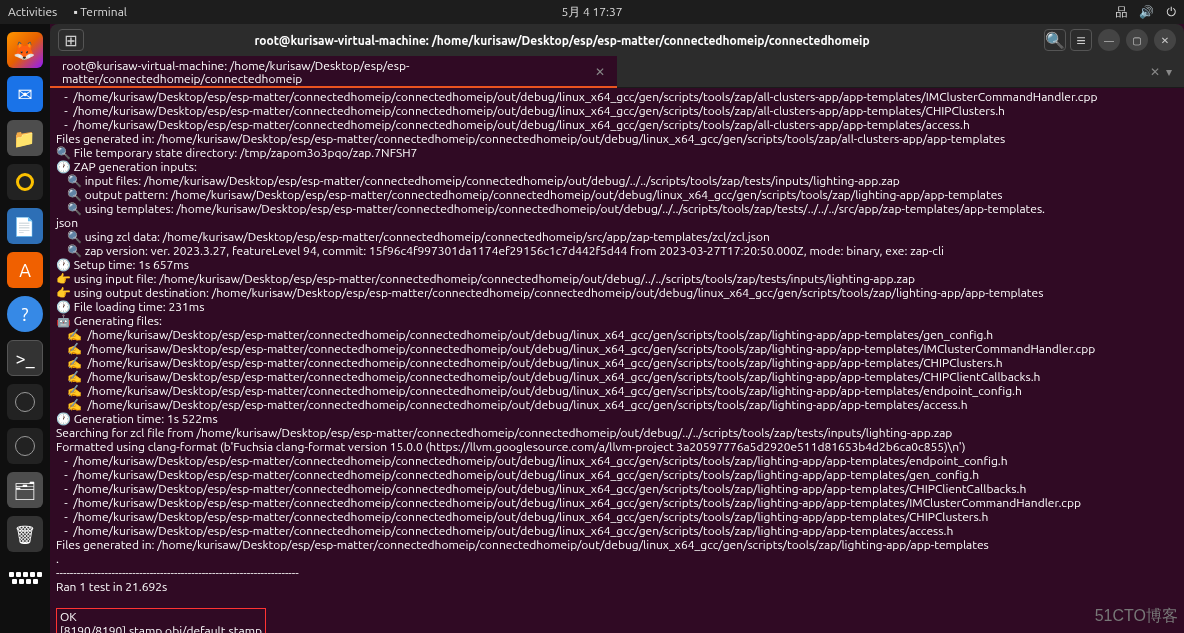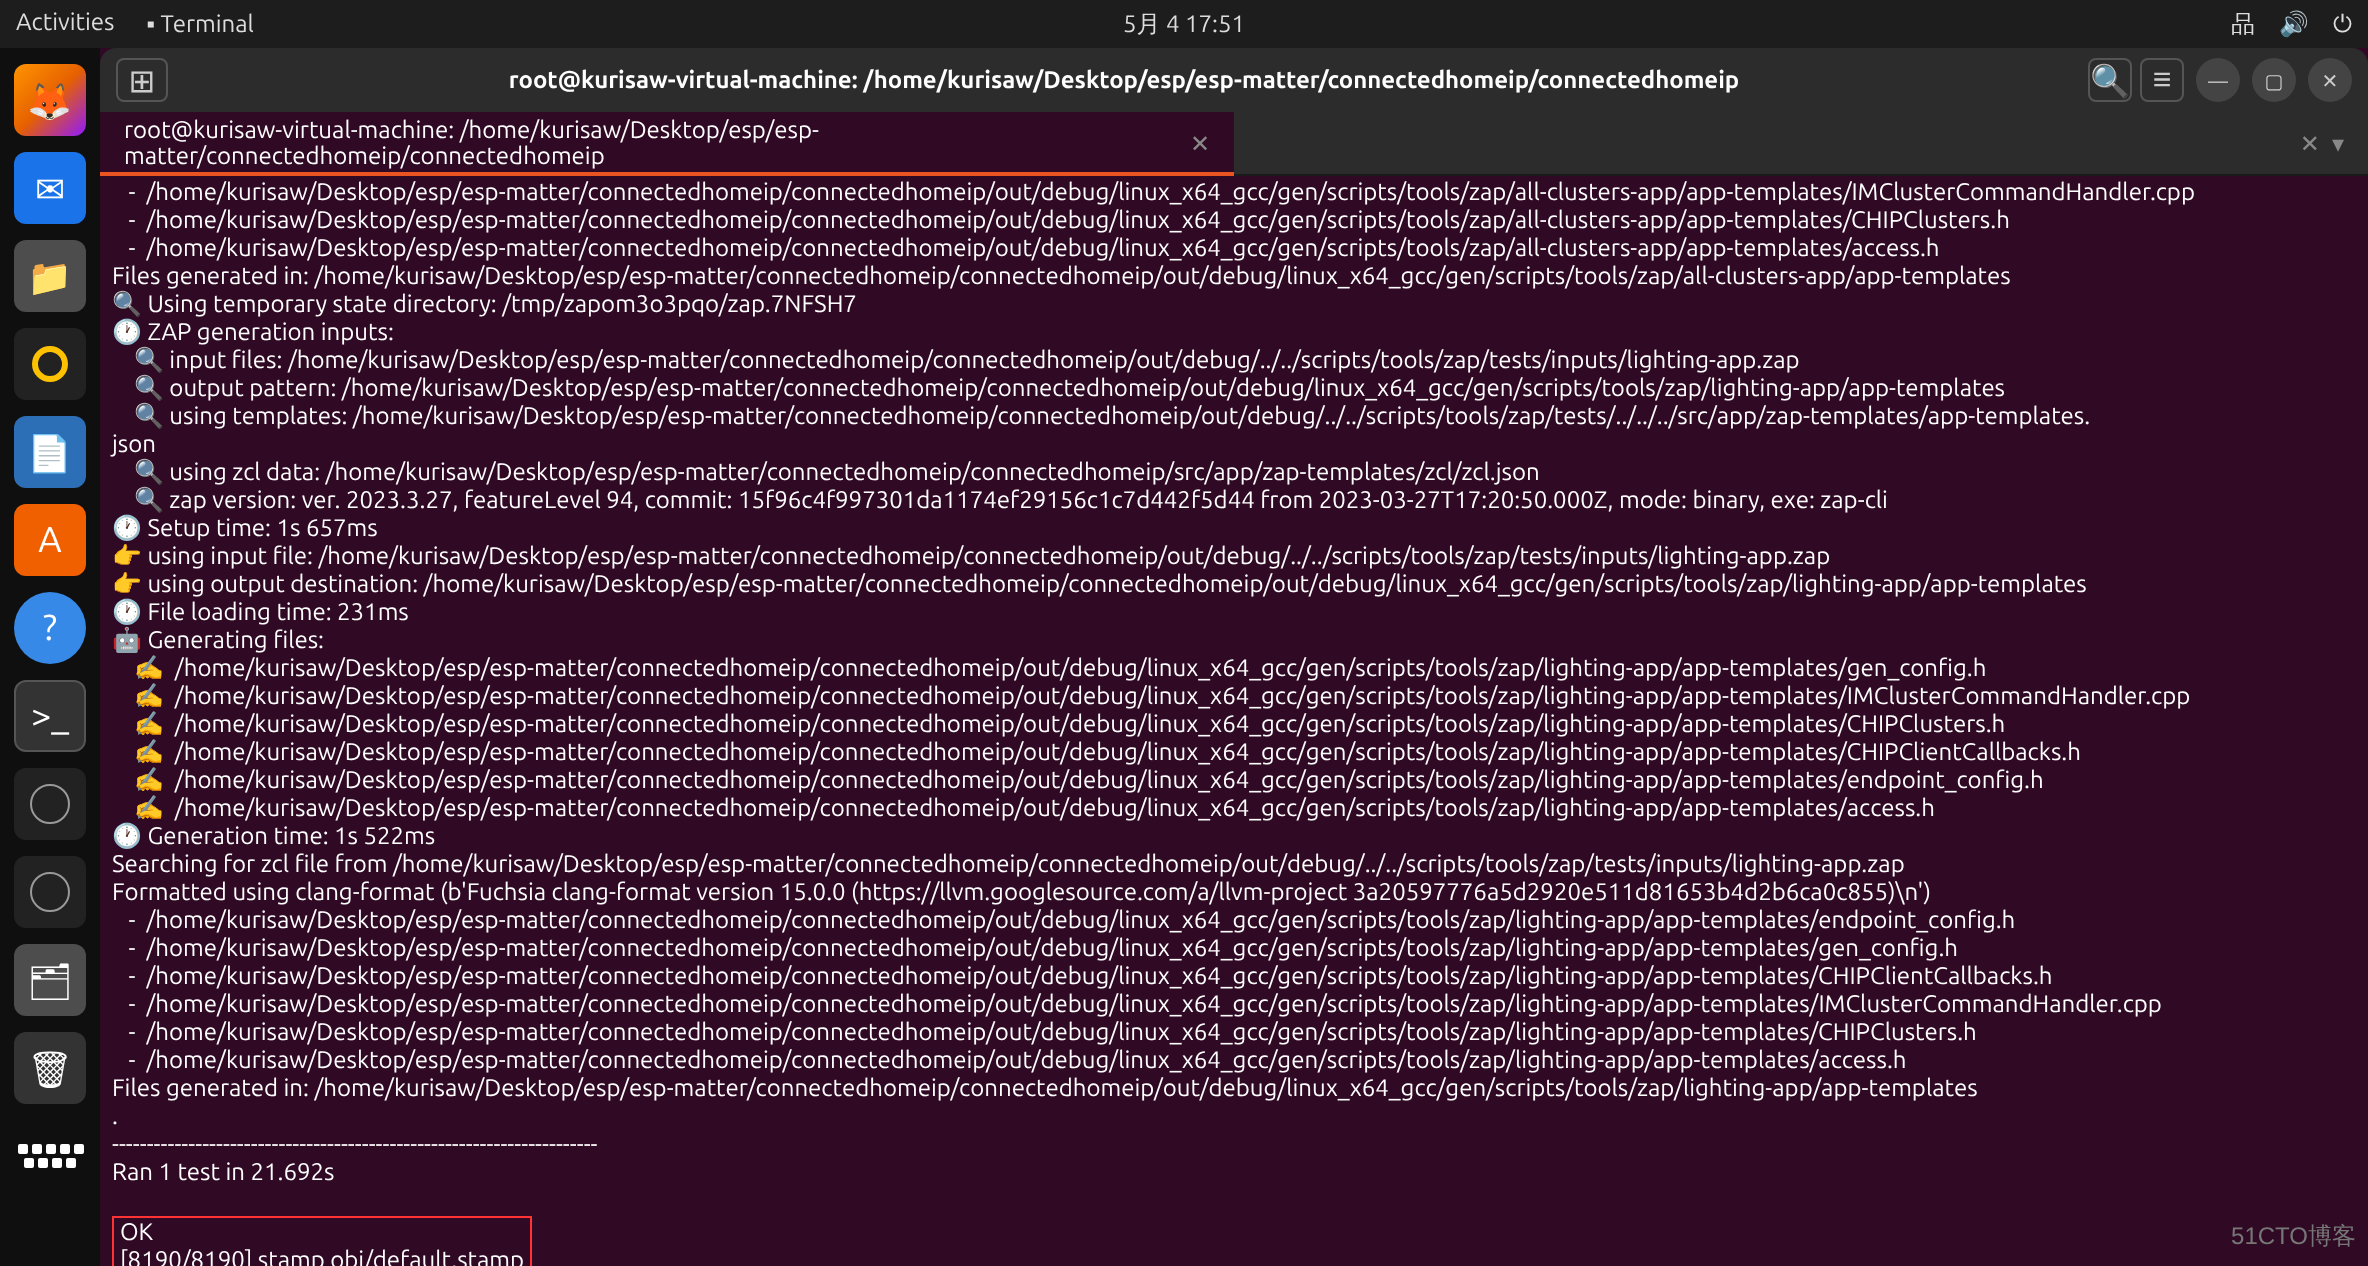--- a/index.html
+++ b/index.html
@@ -31,31 +31,31 @@
 .titlebar .tbtn{width:22px;height:22px;border:1px solid #555;border-radius:4px;display:flex;align-items:center;justify-content:center;color:#ccc;margin-left:4px}
 .titlebar .wbtn{width:22px;height:22px;border-radius:50%;background:#444;display:flex;align-items:center;justify-content:center;color:#ccc;margin-left:6px;font-size:10px}
 .tabbar{height:32px;background:#2c2c2c;display:flex;align-items:stretch;border-bottom:1px solid #1a1a1a}
 .tab{flex:1;display:flex;align-items:center;padding:0 12px;font-size:12px;color:#bbb;position:relative}
 .tab.active{background:#300a24;color:#fff}
 .tab.active::after{content:"";position:absolute;left:0;right:0;bottom:-1px;height:2px;background:#e95420}
 .tab .tx{margin-left:auto;color:#888}
 .tab .tv{margin-left:6px;color:#888}
 .termbody{flex:1;padding:2px 6px;font-family:"Ubuntu Mono","DejaVu Sans Mono",monospace;font-size:12px;line-height:14px;color:#fff;overflow:hidden;white-space:pre}
 .redbox{border:1px solid #f33;padding:1px 3px;display:inline-block}
-.watermark{position:absolute;right:6px;bottom:6px;color:#777;font-size:12px;font-family:sans-serif}
+.watermark{position:absolute;right:6px;bottom:6px;color:#777;font-size:16px;font-family:sans-serif}
 </style>
 </head>
 <body>
 
 <div class="topbar">
   <div class="left">
     <span>Activities</span>
     <span>▪ <span>Terminal</span></span>
   </div>
-  <div class="center">5月 4  17:51</div>
+  <div class="center">5月 4  17:37</div>
   <div class="right">
     <span>品</span>
     <span>🔊</span>
     <span>⏻</span>
   </div>
 </div>
 
 <div class="dock">
   <div class="dicon firefox">🦊</div>
   <div class="dicon tb">✉</div>
@@ -105,21 +105,21 @@
     </div>
     <div class="tab">
       <span class="tx">✕</span>
       <span class="tv">▾</span>
     </div>
   </div>
   <div class="termbody"><span>   -  /home/kurisaw/Desktop/esp/esp-matter/connectedhomeip/connectedhomeip/out/debug/linux_x64_gcc/gen/scripts/tools/zap/all-clusters-app/app-templates/IMClusterCommandHandler.cpp</span>
 <span>   -  /home/kurisaw/Desktop/esp/esp-matter/connectedhomeip/connectedhomeip/out/debug/linux_x64_gcc/gen/scripts/tools/zap/all-clusters-app/app-templates/CHIPClusters.h</span>
 <span>   -  /home/kurisaw/Desktop/esp/esp-matter/connectedhomeip/connectedhomeip/out/debug/linux_x64_gcc/gen/scripts/tools/zap/all-clusters-app/app-templates/access.h</span>
 <span>Files generated in: /home/kurisaw/Desktop/esp/esp-matter/connectedhomeip/connectedhomeip/out/debug/linux_x64_gcc/gen/scripts/tools/zap/all-clusters-app/app-templates</span>
-<span>🔍 Using temporary state directory: /tmp/zapom3o3pqo/zap.7NFSH7</span>
+<span>🔍 File temporary state directory: /tmp/zapom3o3pqo/zap.7NFSH7</span>
 <span>🕐 ZAP generation inputs:</span>
 <span>    🔍 input files: /home/kurisaw/Desktop/esp/esp-matter/connectedhomeip/connectedhomeip/out/debug/../../scripts/tools/zap/tests/inputs/lighting-app.zap</span>
 <span>    🔍 output pattern: /home/kurisaw/Desktop/esp/esp-matter/connectedhomeip/connectedhomeip/out/debug/linux_x64_gcc/gen/scripts/tools/zap/lighting-app/app-templates</span>
 <span>    🔍 using templates: /home/kurisaw/Desktop/esp/esp-matter/connectedhomeip/connectedhomeip/out/debug/../../scripts/tools/zap/tests/../../../src/app/zap-templates/app-templates.</span>
 <span>json</span>
 <span>    🔍 using zcl data: /home/kurisaw/Desktop/esp/esp-matter/connectedhomeip/connectedhomeip/src/app/zap-templates/zcl/zcl.json</span>
 <span>    🔍 zap version: ver. 2023.3.27, featureLevel 94, commit: 15f96c4f997301da1174ef29156c1c7d442f5d44 from 2023-03-27T17:20:50.000Z, mode: binary, exe: zap-cli</span>
 <span>🕐 Setup time: 1s 657ms</span>
 <span>👉 using input file: /home/kurisaw/Desktop/esp/esp-matter/connectedhomeip/connectedhomeip/out/debug/../../scripts/tools/zap/tests/inputs/lighting-app.zap</span>
 <span>👉 using output destination: /home/kurisaw/Desktop/esp/esp-matter/connectedhomeip/connectedhomeip/out/debug/linux_x64_gcc/gen/scripts/tools/zap/lighting-app/app-templates</span>

